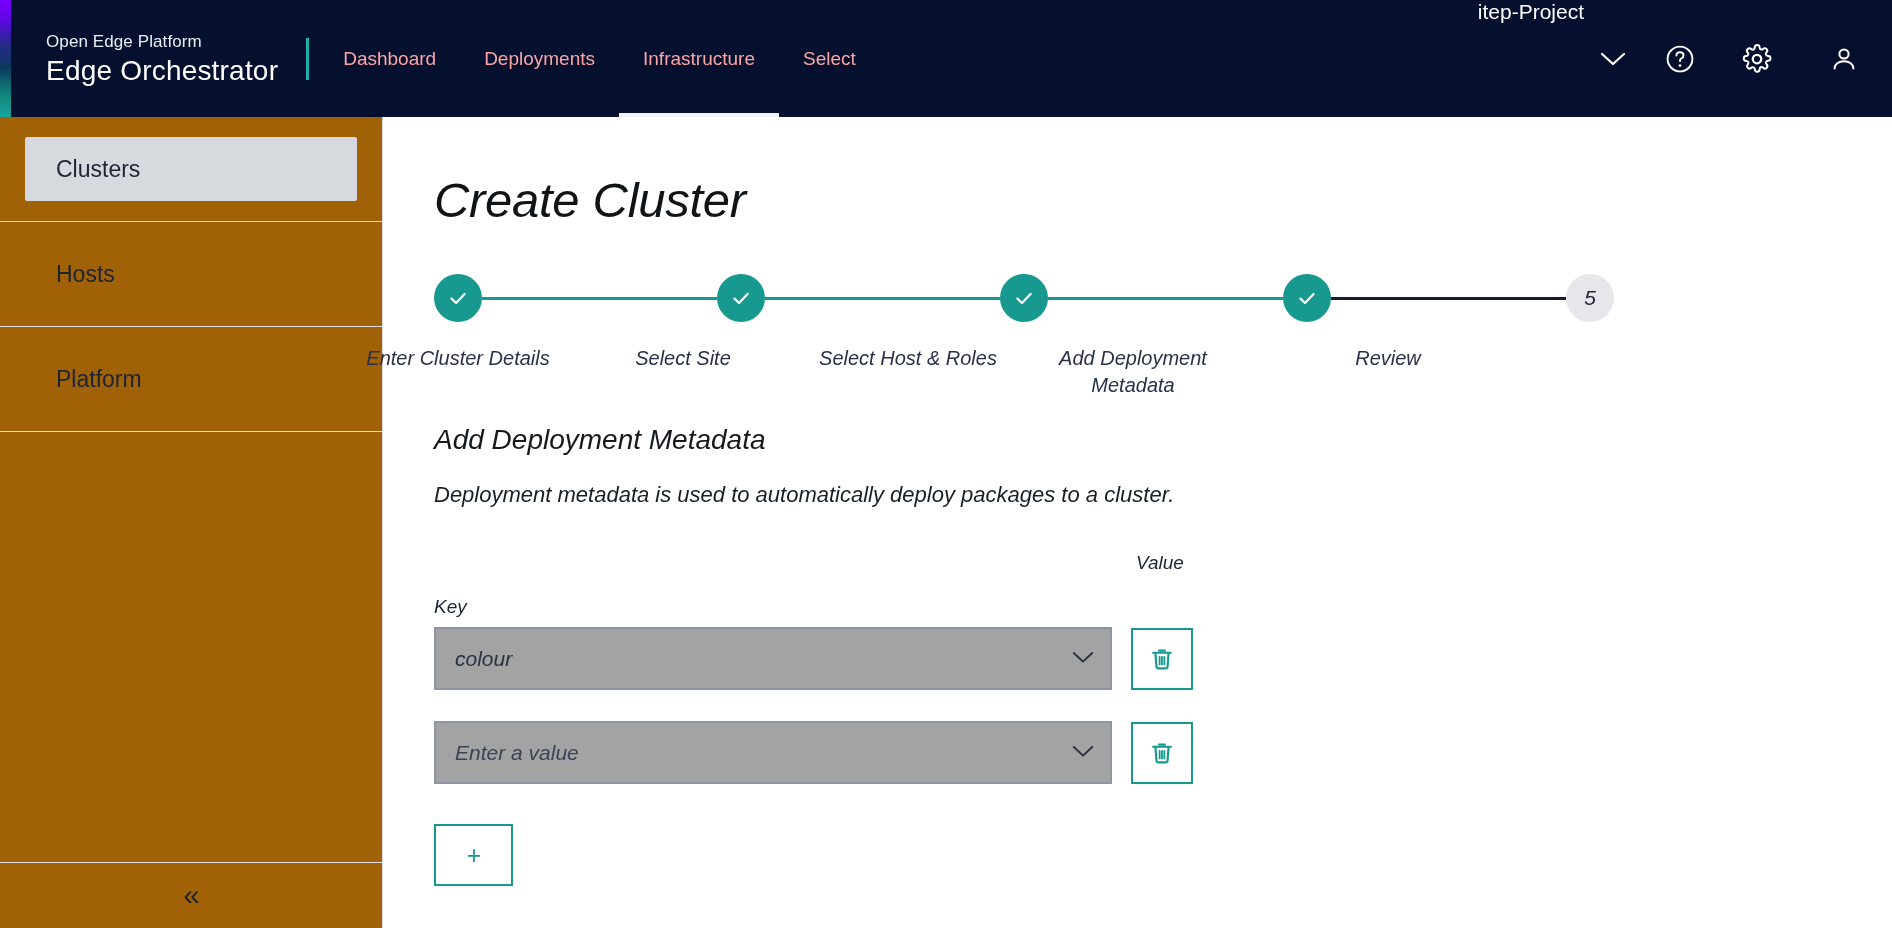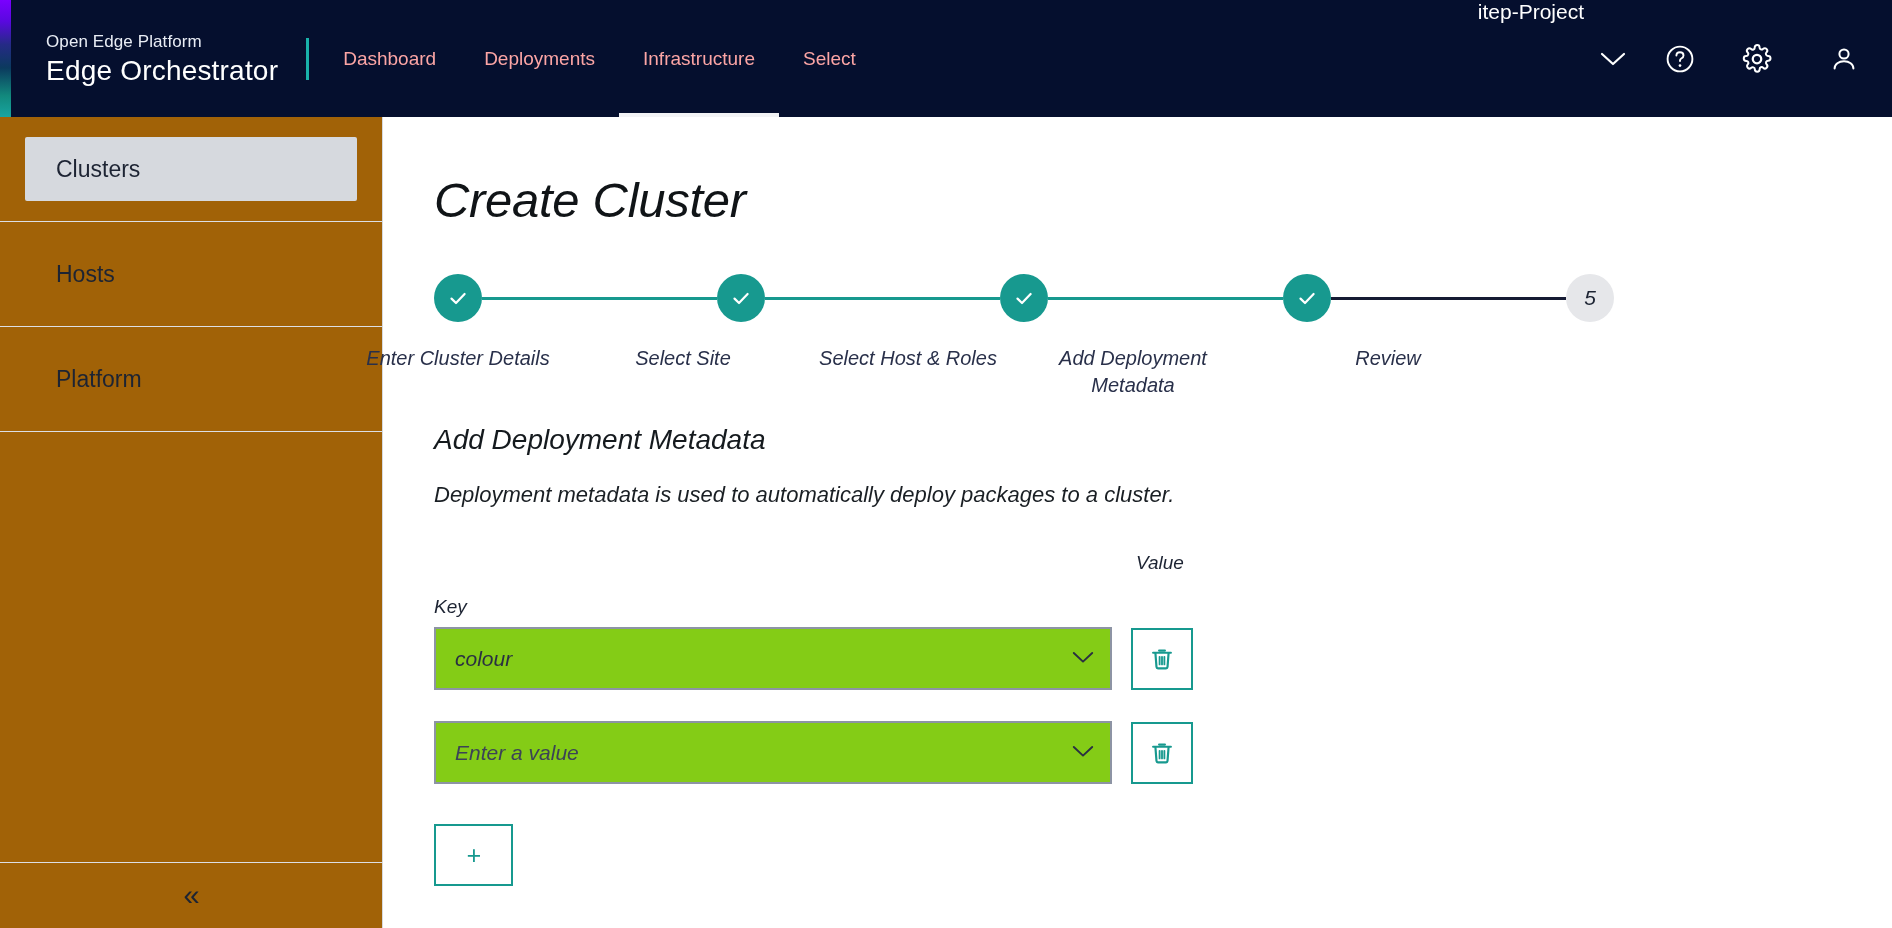--- a/index.html
+++ b/index.html
@@ -148,21 +148,21 @@
     font-size: 19px; color: #1d2433;
   }
   .ch-key { width: 678px; margin-top: 44px; }
   .ch-val { width: 678px; margin-left: 24px; }
 
   .row { display: flex; align-items: center; margin-top: 9px; }
   .row + .row { margin-top: 31px; }
   .combo {
     width: 678px; height: 63px;
     border: 2px solid #8d94a4;
-    background: #84cc16;
+    background: #a3a3a3;
     display: flex; align-items: center;
     padding: 0 16px 0 19px;
     cursor: pointer;
   }
   .combo + .combo { margin-left: 24px; }
   .combo-text {
     flex: 1 1 auto; font-size: 21px; color: #3c4356;
     white-space: nowrap; overflow: hidden;
   }
   .combo-text.filled { color: #2a3042; }

